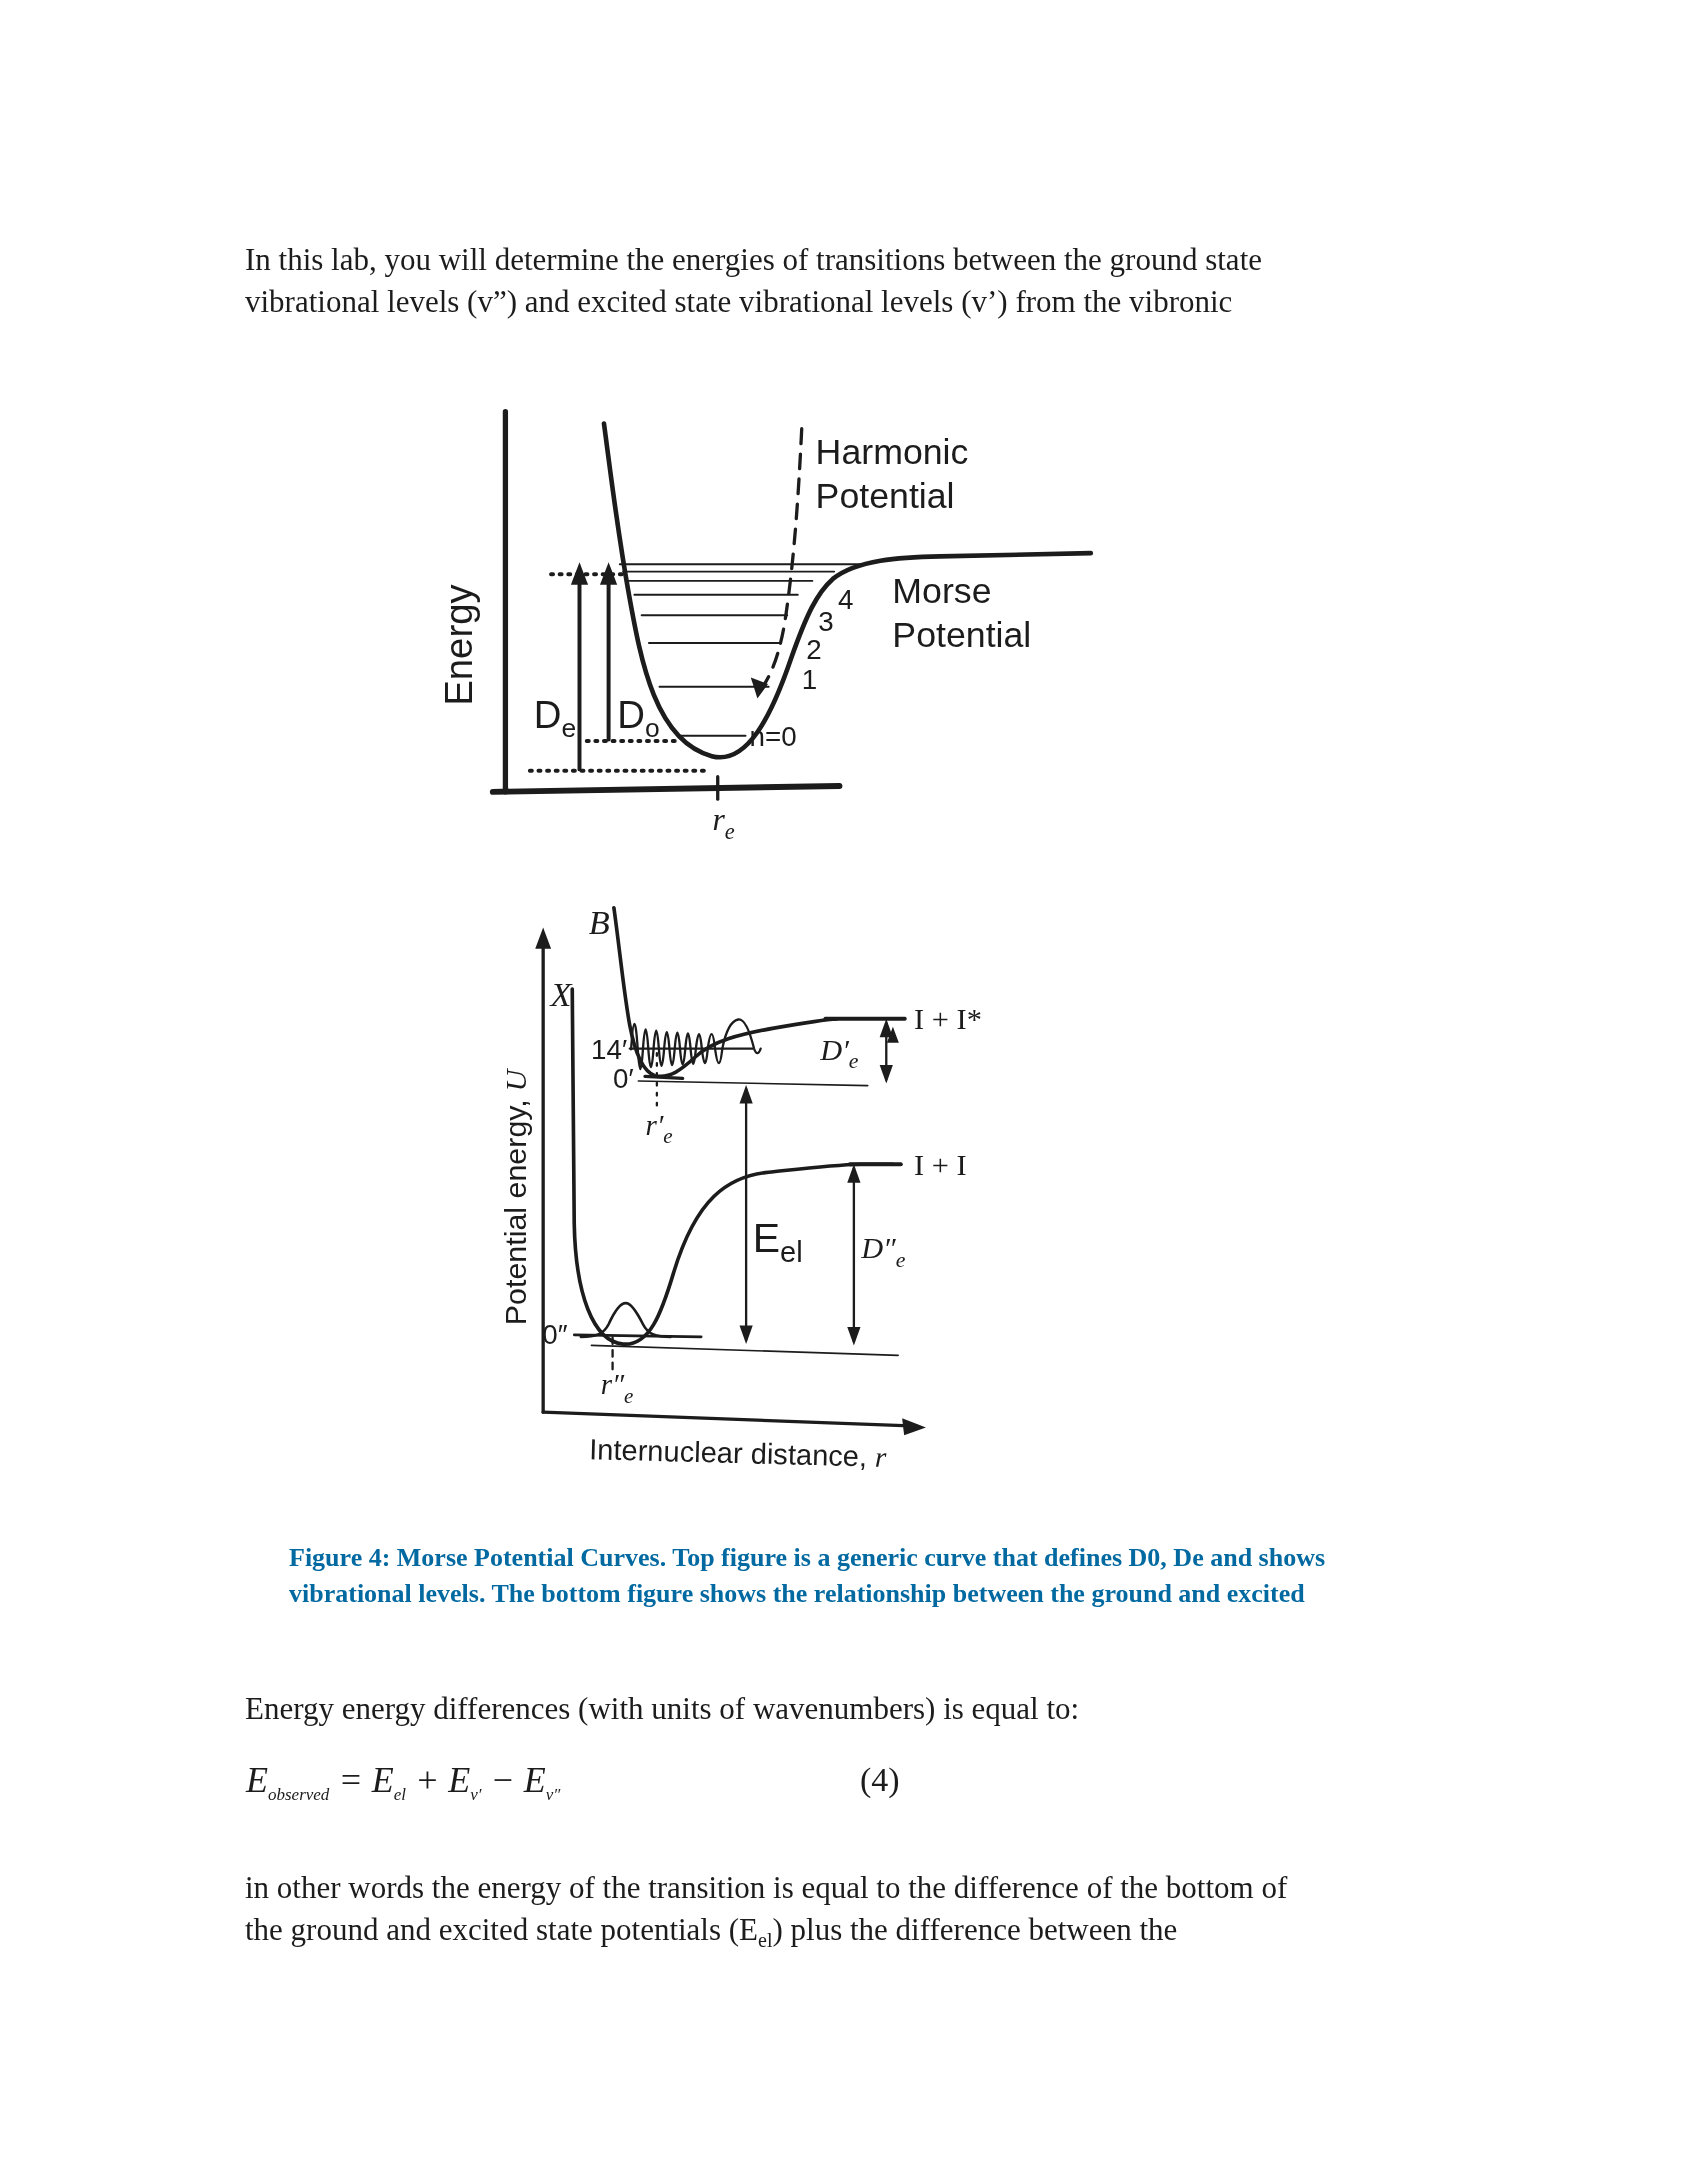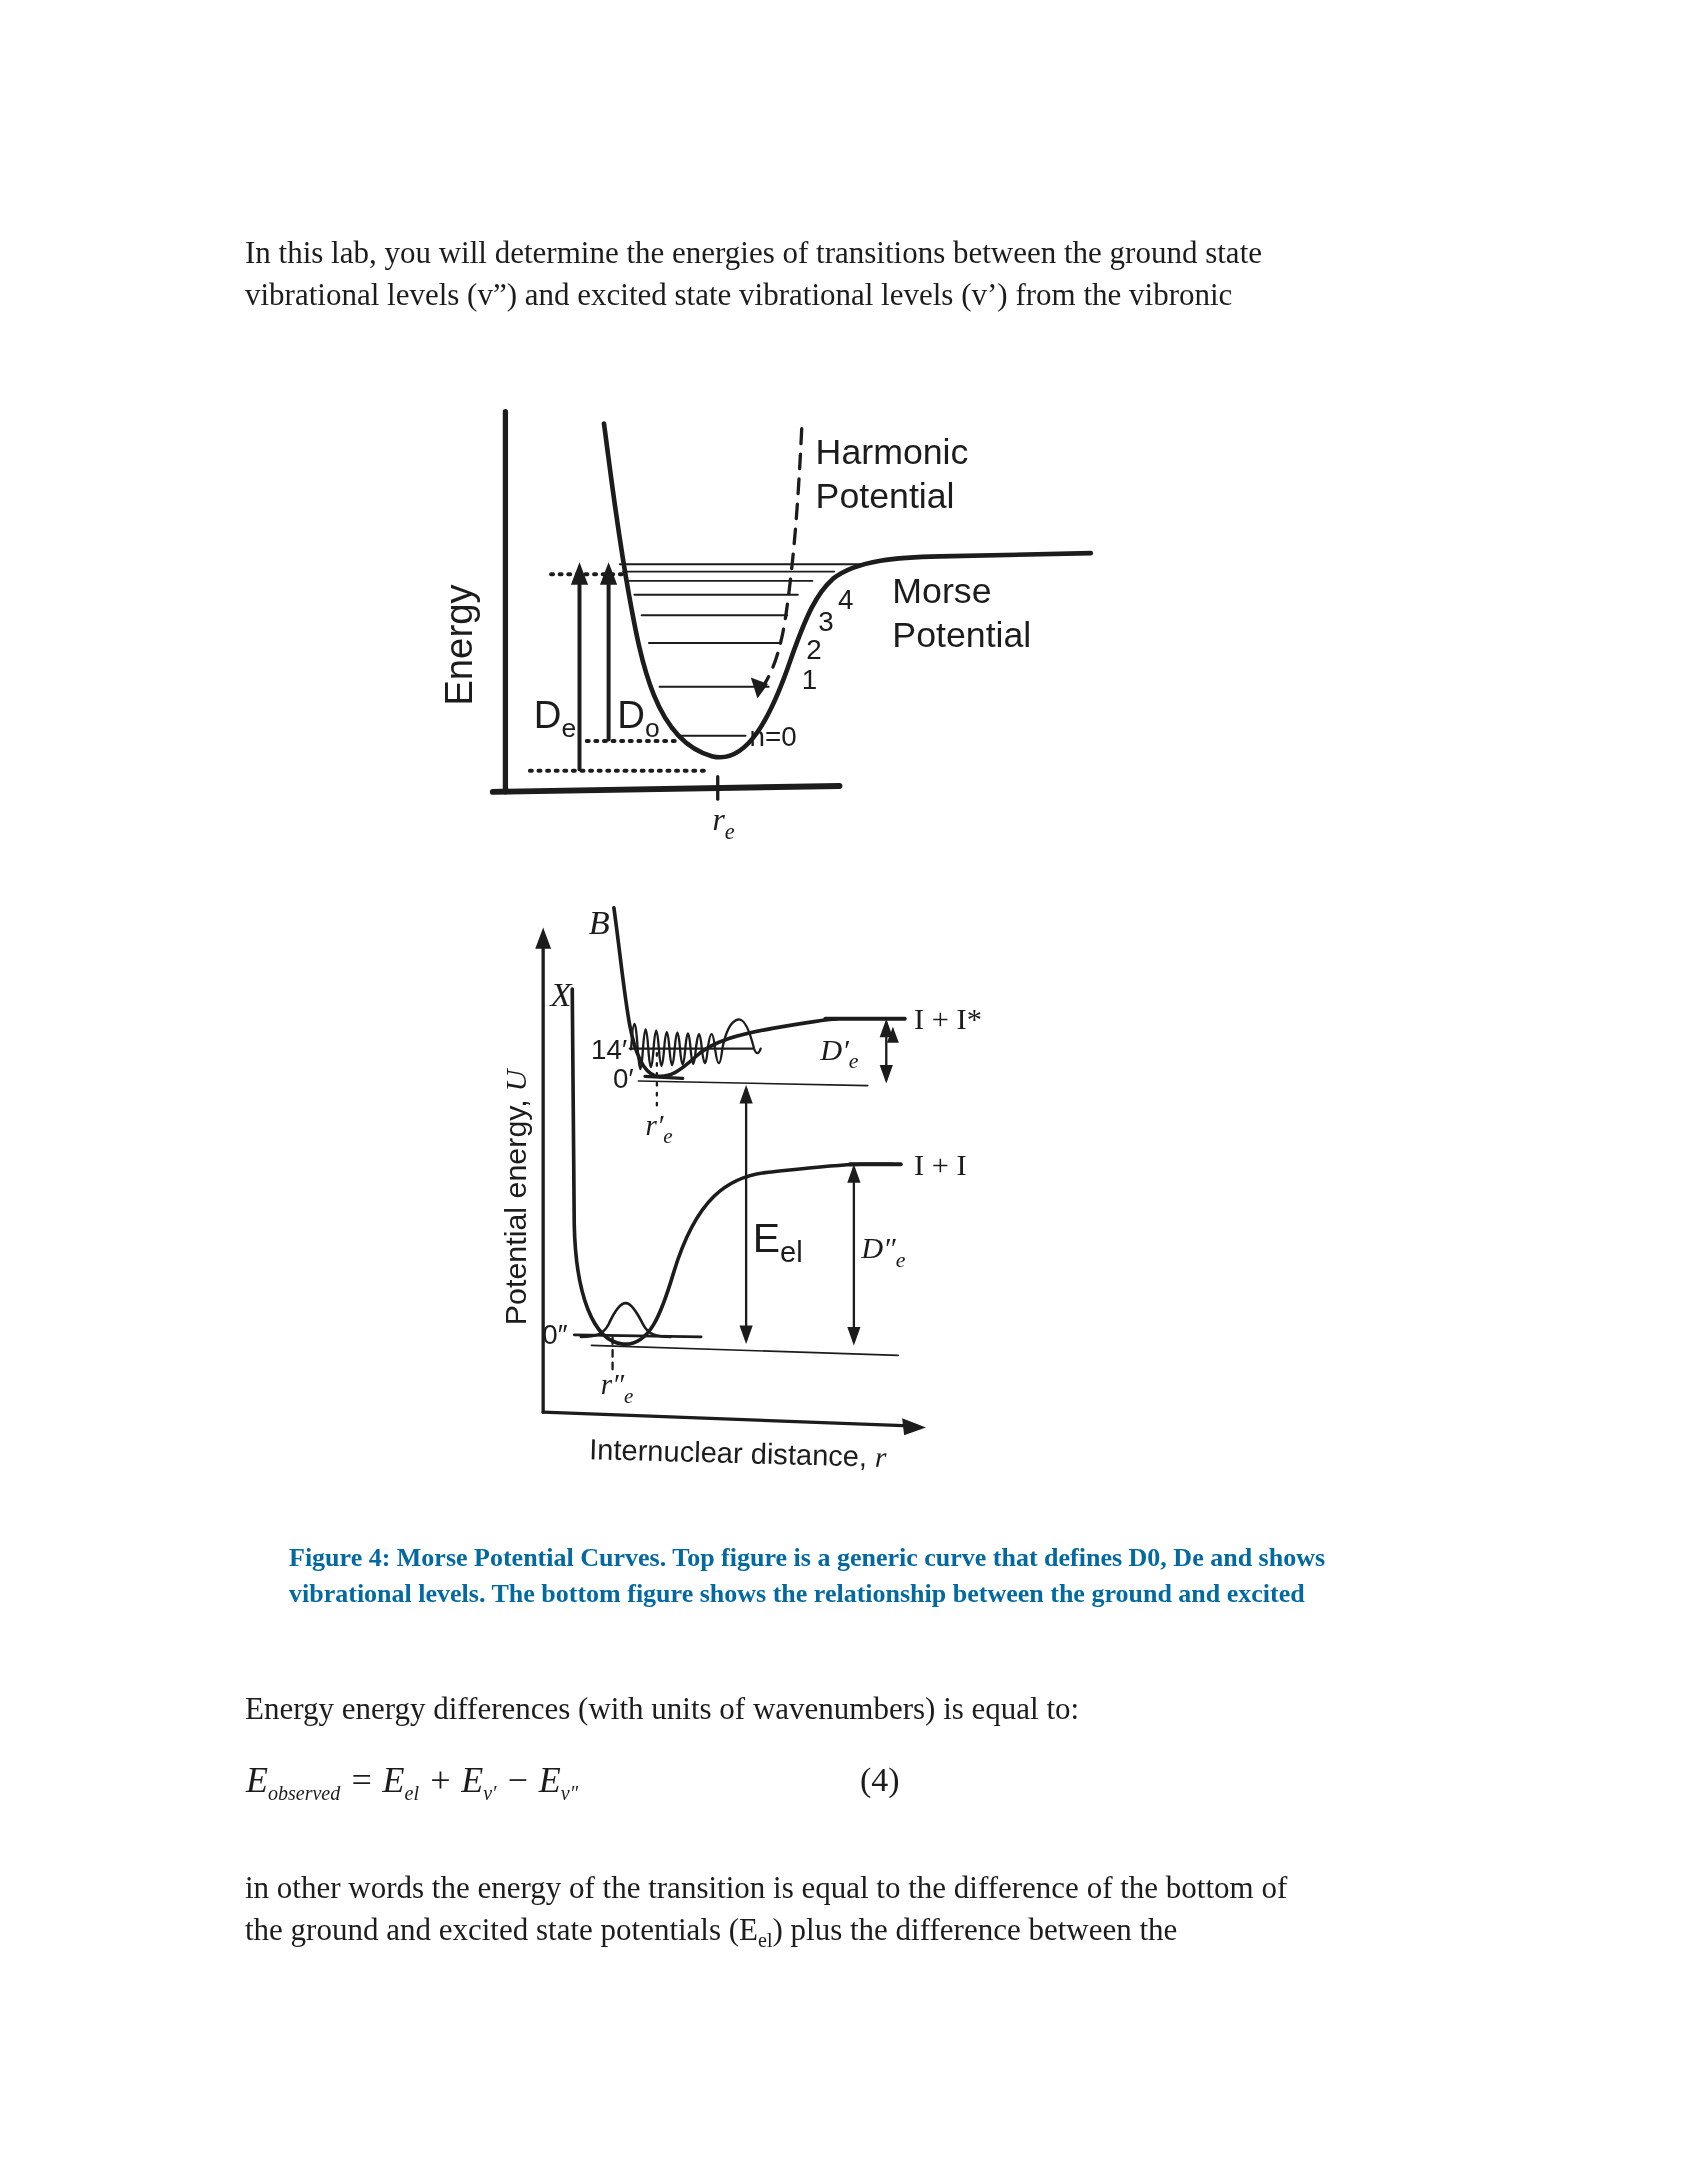--- a/index.html
+++ b/index.html
@@ -4,33 +4,33 @@
 <style>
   html,body{margin:0;padding:0;}
   body{width:1687px;height:2183px;background:#ffffff;position:relative;
        font-family:"Liberation Serif",serif;color:#1c1c1c;overflow:hidden;}
   .abs{position:absolute;}
   .body-text{font-size:31px;line-height:42px;white-space:nowrap;color:#1c1c1c;}
   .body-text sub{font-size:20px;}
   .caption{font-size:26px;line-height:36px;font-weight:bold;color:#0369a1;white-space:nowrap;}
   .caption sub{font-size:17px;}
   .equation{font-size:36px;font-style:italic;white-space:nowrap;}
-  .equation sub{font-size:20px;font-style:italic;}
+  .equation sub{font-size:17px;font-style:italic;}
   .eq-num{font-style:normal;font-size:34px;}
   svg{overflow:visible;}
   svg .ink{stroke:#1c1c1c;fill:none;stroke-linecap:round;}
   svg .fillink{fill:#1c1c1c;stroke:none;}
   svg text{fill:#1c1c1c;stroke:none;}
   .sans{font-family:"Liberation Sans",sans-serif;}
   .serifit{font-family:"Liberation Serif",serif;font-style:italic;}
 </style>
 </head>
 <body>
 
-<div class="abs body-text" style="left:245px;top:232px;">
+<div class="abs body-text" style="left:245px;top:239px;">
   <div>In this lab, you will determine the energies of transitions between the ground state</div>
   <div>vibrational levels (v”) and excited state vibrational levels (v’) from the vibronic</div>
 </div>
 
 <svg class="abs" style="left:437px;top:397px;" width="662" height="463" viewBox="0 0 1000 700">
 
   <line class="ink" x1="103" y1="22" x2="103" y2="597" stroke-width="8"></line>
   <line class="ink" x1="84" y1="597" x2="608" y2="588" stroke-width="9"></line>
   <line class="ink" x1="424" y1="574" x2="424" y2="608" stroke-width="5"></line>
 

